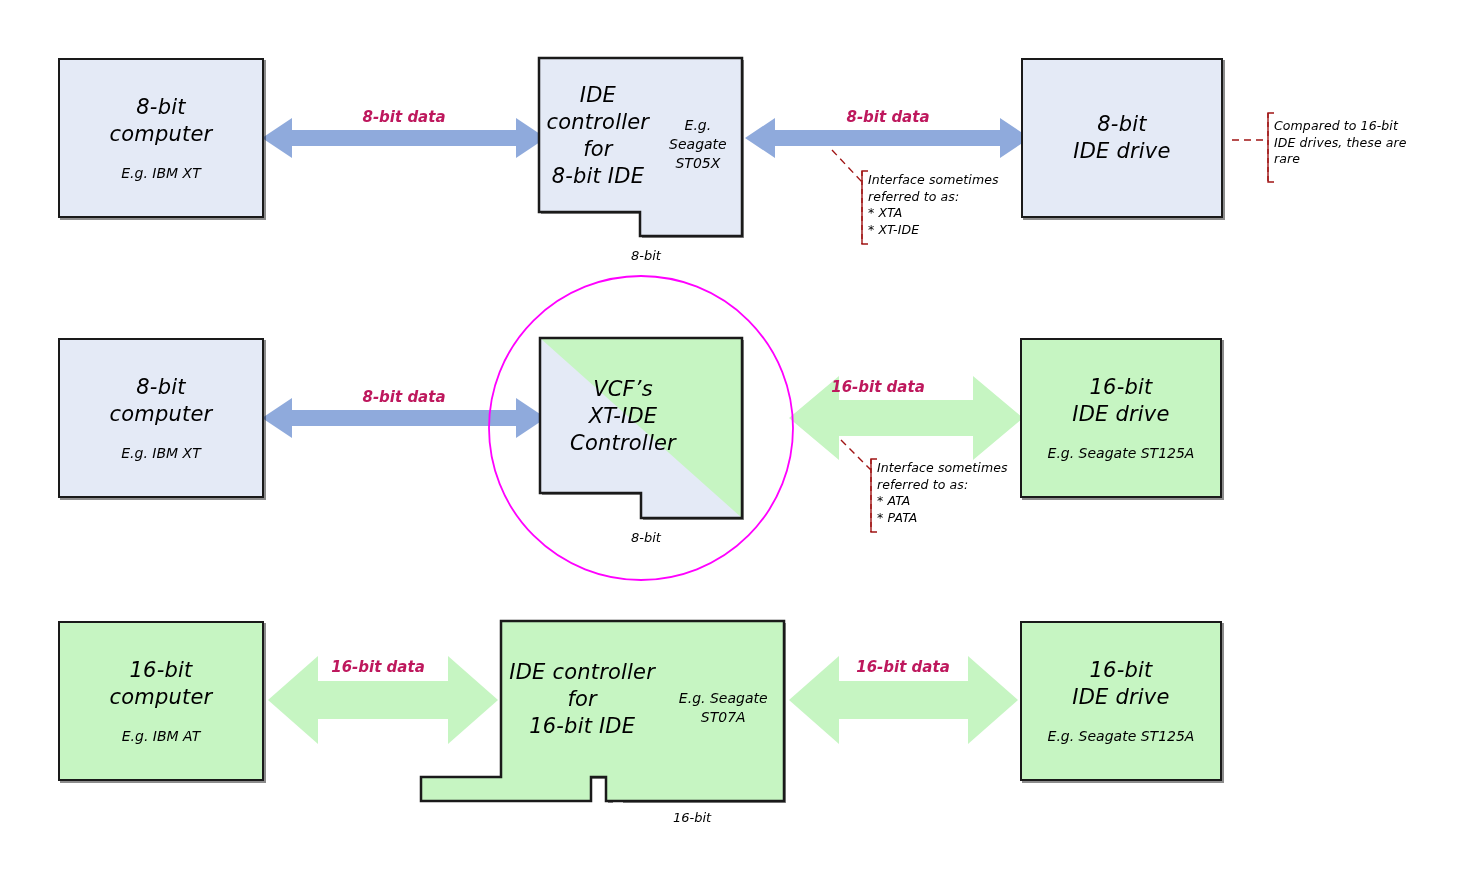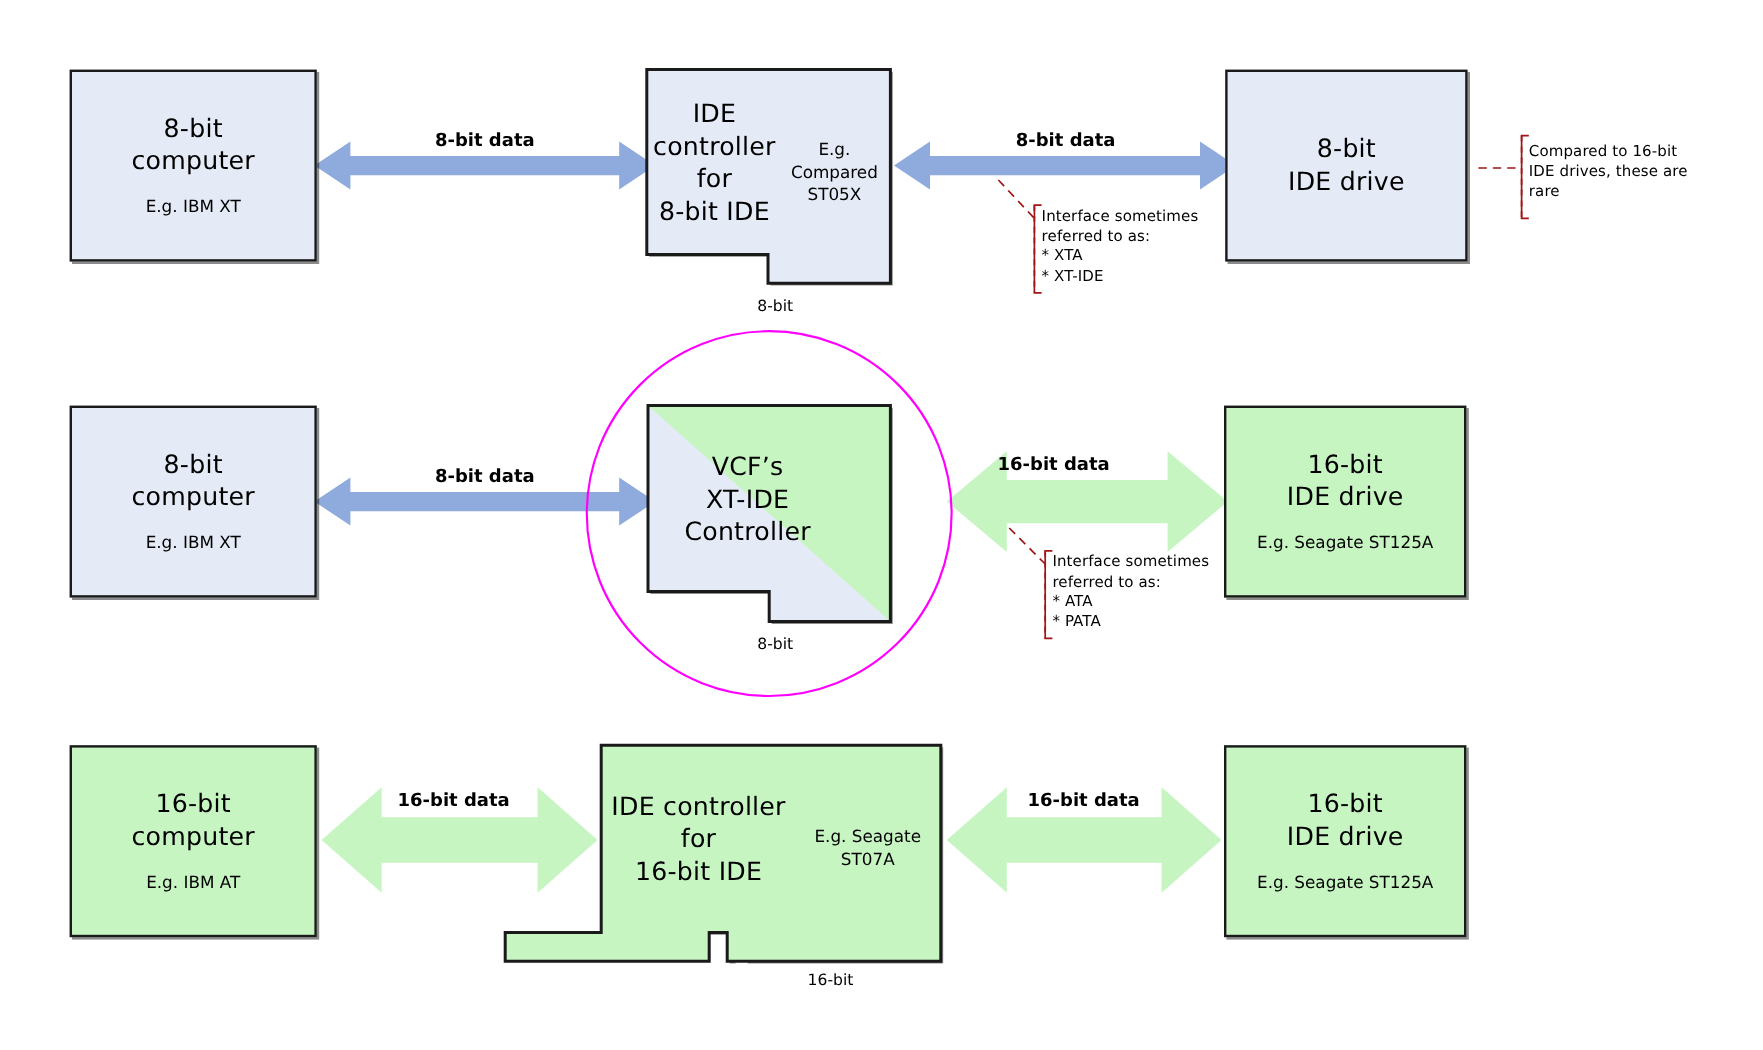--- a/index.html
+++ b/index.html
@@ -9,20 +9,21 @@
   }
   body {
     font-family: "DejaVu Sans", sans-serif;
   }
   #canvas {
     position: relative;
     width: 1469px;
     height: 875px;
     background: #ffffff;
     overflow: hidden;
+    font-style: italic;
   }
   svg.layer {
     position: absolute;
     left: 0;
     top: 0;
     width: 1469px;
     height: 875px;
     overflow: visible;
   }
 
@@ -66,21 +67,21 @@
     text-align: center;
     color: #000;
     pointer-events: none;
   }
 
   
   .arrow-label {
     position: absolute;
     font-size: 15px;
     font-weight: bold;
-    color: #000000;
+    color: #be185d;
     white-space: nowrap;
     text-align: center;
   }
 
   
   .bus-caption {
     position: absolute;
     font-size: 13px;
     color: #000;
     white-space: nowrap;
@@ -186,21 +187,21 @@
     <div class="node-title">8-bit
 computer</div>
     <div class="node-sub">E.g.  IBM XT</div>
   </div>
 
   <div class="arrow-label" style="left:304px; top:108px; width:200px;">8-bit data</div>
 
   <div class="card-text" style="left:541px; top:60px; width:200px; height:152px;">
     <div class="node-title">IDE controller for
 8-bit IDE</div>
-    <div class="node-sub">E.g.  Compared ST05X</div>
+    <div class="node-sub">E.g.  Seagate ST05X</div>
   </div>
   <div class="bus-caption" style="left:631px; top:248px; width:120px; text-align:left;">8-bit</div>
 
   <div class="arrow-label" style="left:788px; top:108px; width:200px;">8-bit data</div>
 
   <div class="node blue" style="left:1021px; top:58px; width:202px; height:160px;">
     <div class="node-title">8-bit
 IDE drive</div>
   </div>
 

